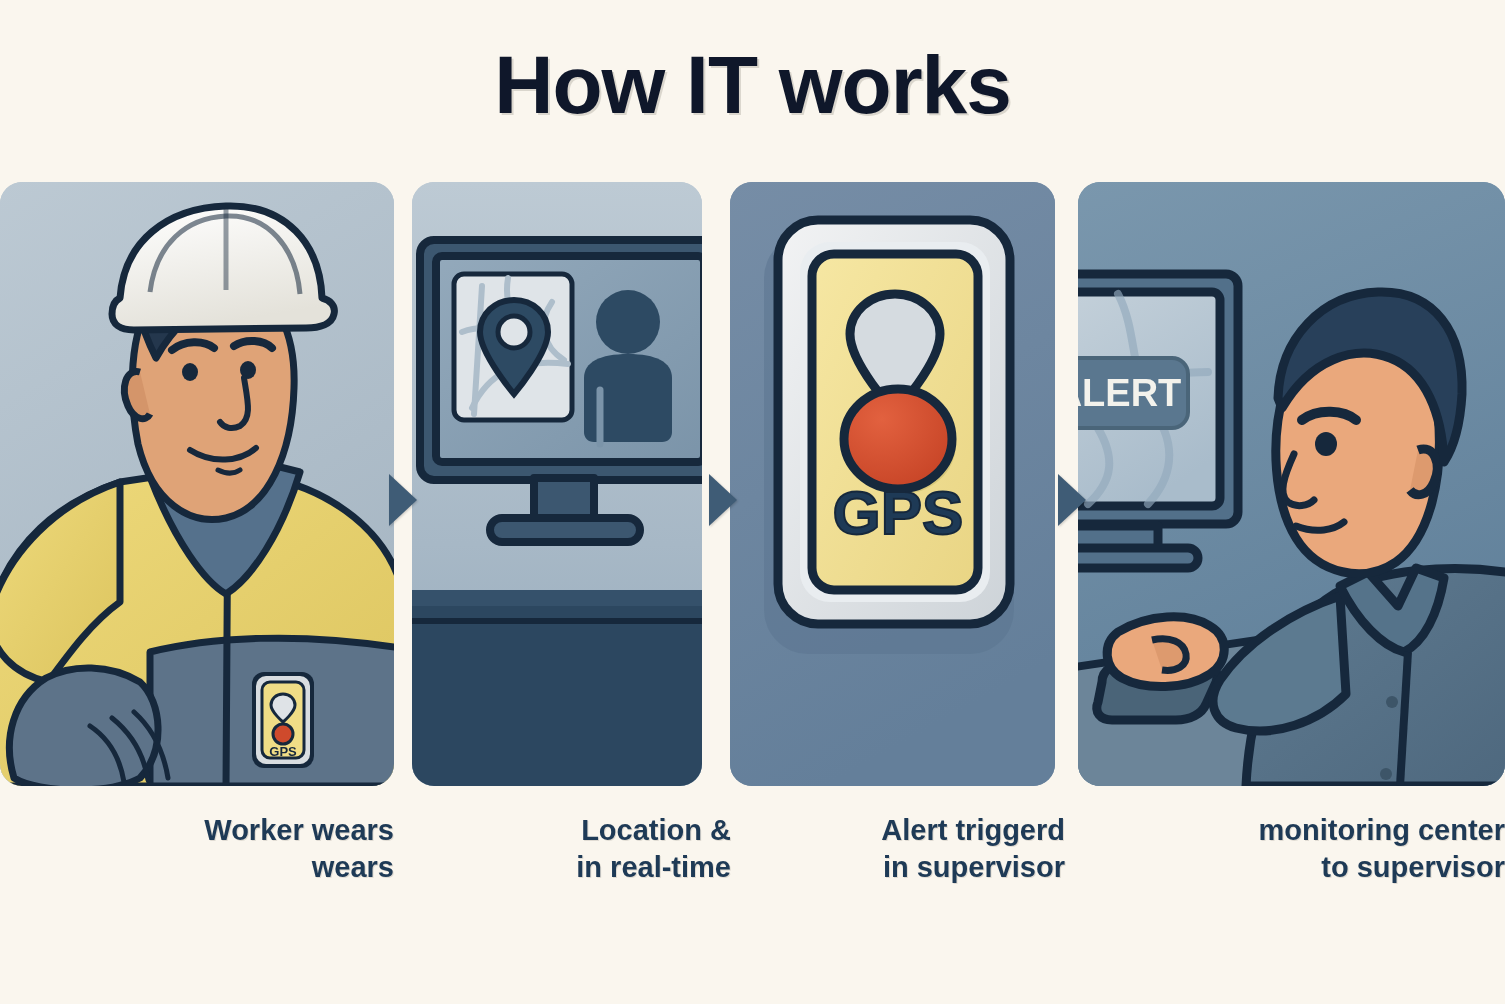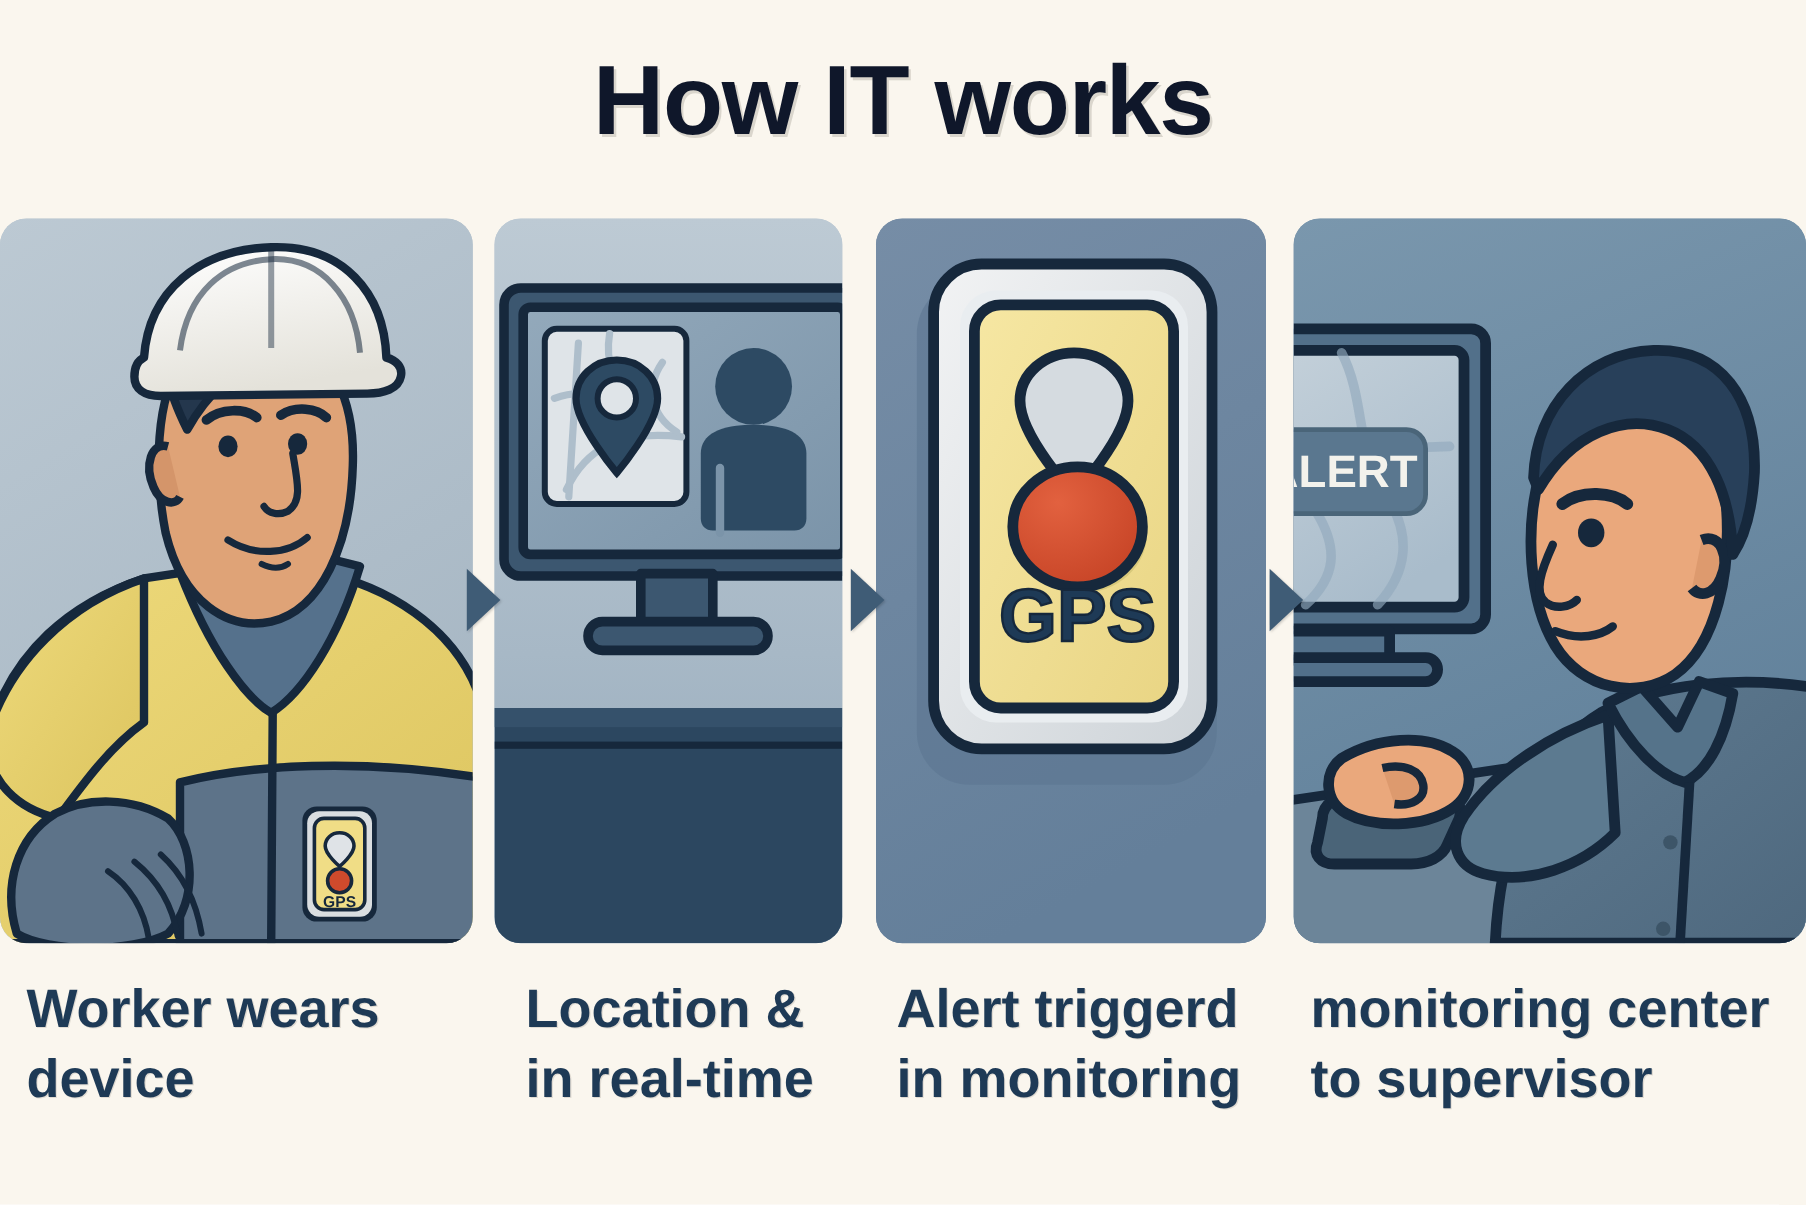--- a/index.html
+++ b/index.html
@@ -60,27 +60,26 @@
     filter: drop-shadow(1px 1px 1px rgba(0,0,0,0.18));
   }
   #arrow-1 { left: 389px;  top: 474px; }
   #arrow-2 { left: 709px;  top: 474px; }
   #arrow-3 { left: 1058px; top: 474px; }
 
   
   .caption {
     position: absolute;
     top: 812px;
-    text-align: left;
+    text-align: right;
     color: #1e3a56;
-    font-size: 45px;
+    font-size: 29px;
     font-weight: bold;
     line-height: 1.28;
     text-shadow: 1px 1px 0 rgba(185,180,170,0.4);
-    padding-left: 22px;
   }
   #caption-1 { left: 0px;    width: 394px; }
   #caption-2 { left: 416px;  width: 315px; }
   #caption-3 { left: 725px;  width: 340px; }
   #caption-4 { left: 1070px; width: 435px; }
 
   
   #p1-svg, #p2-svg, #p3-svg, #p4-svg { display:block; width:100%; height:100%; }
 </style>
 </head>
@@ -327,28 +326,28 @@
       </g>
     </svg>
   </div>
 
   <div class="arrow" id="arrow-1"></div>
   <div class="arrow" id="arrow-2"></div>
   <div class="arrow" id="arrow-3"></div>
 
   <div class="caption" id="caption-1">
     <div>Worker wears</div>
-    <div>device</div>
+    <div>wears</div>
   </div>
   <div class="caption" id="caption-2">
     <div>Location &amp;</div>
     <div>in real-time</div>
   </div>
   <div class="caption" id="caption-3">
     <div>Alert triggerd</div>
-    <div>in monitoring</div>
+    <div>in supervisor</div>
   </div>
   <div class="caption" id="caption-4">
     <div>monitoring center</div>
     <div>to supervisor</div>
   </div>
 
 </div>
 
 </body></html>

